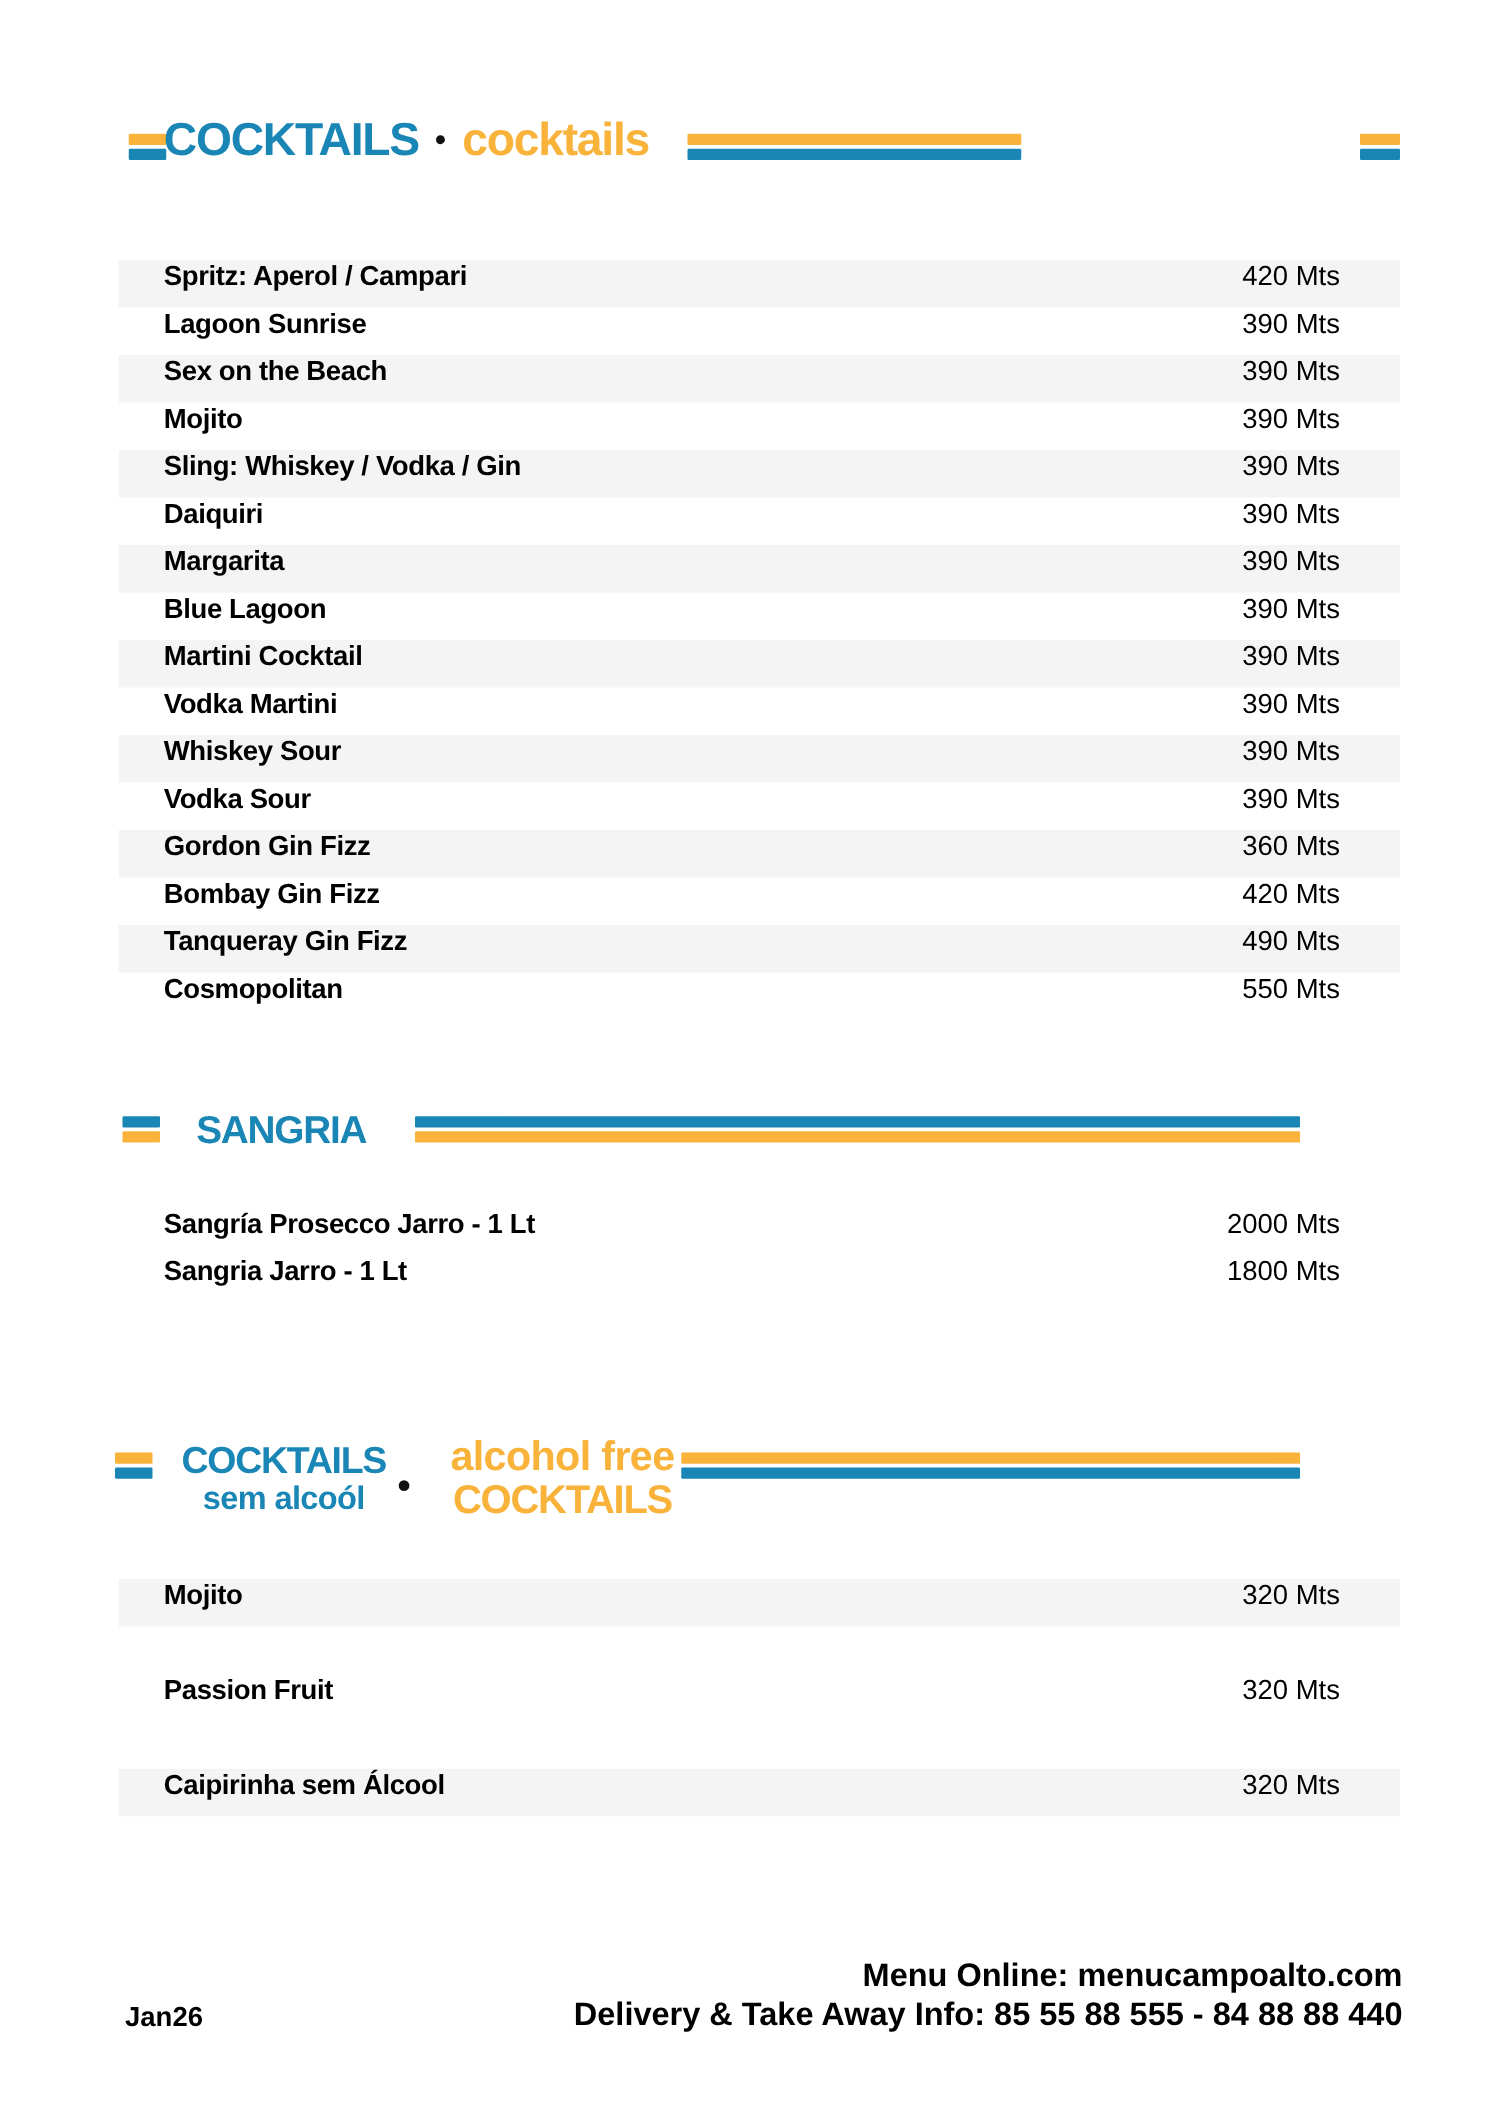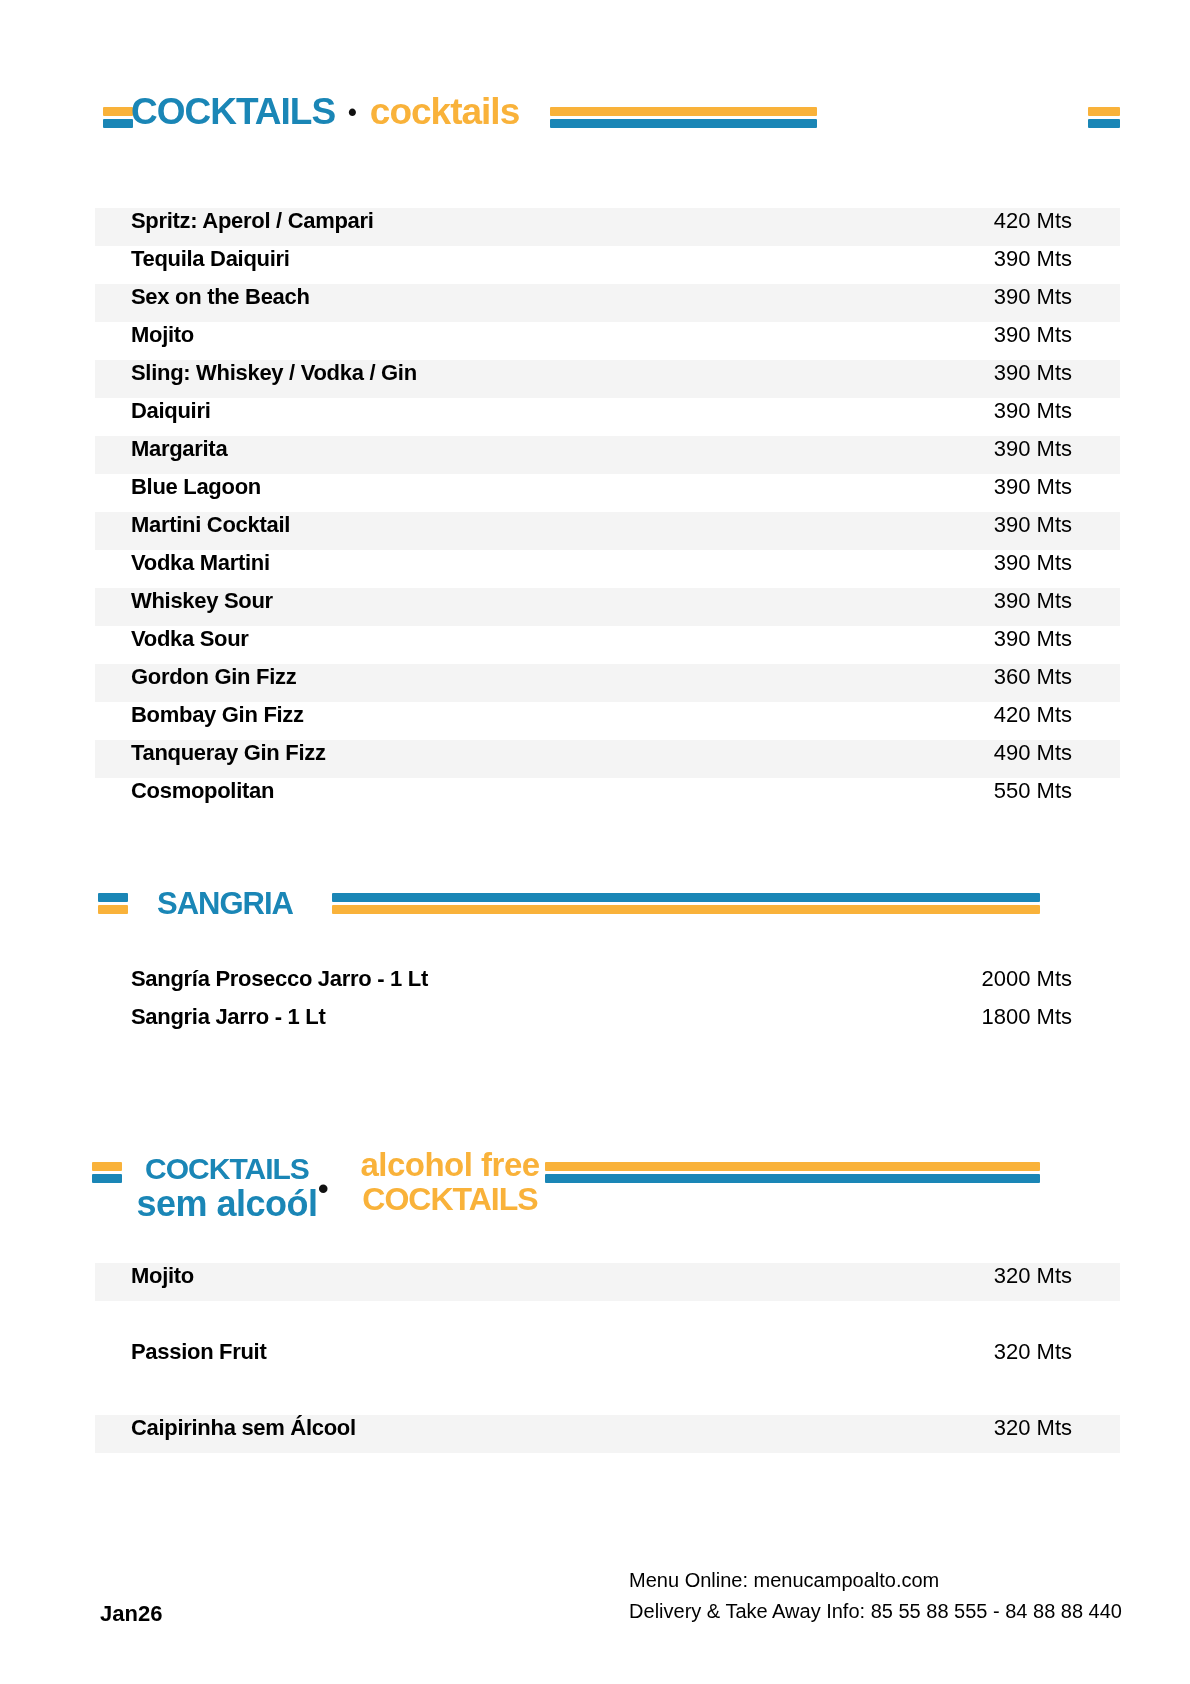--- a/index.html
+++ b/index.html
@@ -65,32 +65,32 @@
     position:absolute;left:157px;top:886px;color:var(--blue);
     font-size:31px;font-weight:700;letter-spacing:-1px;
   }
   #sangria-lines{left:332px;top:893px;width:708px;}
 
   
   #af-bars{left:92px;top:1162px;width:30px;}
   .af-stack{position:absolute;text-align:center;font-weight:700;line-height:1.06;white-space:nowrap;}
   #af-title-pt{left:122px;top:1153px;width:210px;color:var(--blue);}
   #af-title-pt .big{font-size:30px;letter-spacing:-1px;}
-  #af-title-pt .small{font-size:36px;letter-spacing:-0.5px;}
+  #af-title-pt .small{font-size:26px;letter-spacing:-0.5px;}
   #af-dot{position:absolute;left:318px;top:1172px;font-size:30px;color:#111;font-weight:700;}
   #af-title-en{left:345px;top:1148px;width:210px;color:var(--yellow);}
   #af-title-en .small{font-size:33px;letter-spacing:-0.5px;}
   #af-title-en .big{font-size:32px;letter-spacing:-1px;}
   #af-lines{left:545px;top:1162px;width:495px;}
 
   
   #footer-edition{position:absolute;left:100px;top:1601px;font-size:22px;font-weight:700;}
   #footer-right{
-    position:absolute;right:68px;top:1565px;text-align:left;
-    font-size:20px;font-weight:400;line-height:31px;white-space:nowrap;
+    position:absolute;right:68px;top:1565px;text-align:right;
+    font-size:26px;font-weight:700;line-height:31px;white-space:nowrap;
   }
 </style>
 </head>
 <body>
 
 <div class="page">
 
   <div class="bars" id="hdr-left-bars">
     <div class="bar y"></div>
     <div class="bar b"></div>
@@ -112,21 +112,21 @@
     <div class="bar y"></div>
     <div class="bar b"></div>
   </div>
 
   <div class="list striped" id="cocktails-list">
     <div class="mrow">
       <span class="nm">Spritz: Aperol / Campari</span>
       <span class="pr">420 Mts</span>
     </div>
     <div class="mrow">
-      <span class="nm">Tequila Daiquiri</span>
+      <span class="nm">Lagoon Sunrise</span>
       <span class="pr">390 Mts</span>
     </div>
     <div class="mrow">
       <span class="nm">Sex on the Beach</span>
       <span class="pr">390 Mts</span>
     </div>
     <div class="mrow">
       <span class="nm">Mojito</span>
       <span class="pr">390 Mts</span>
     </div>

